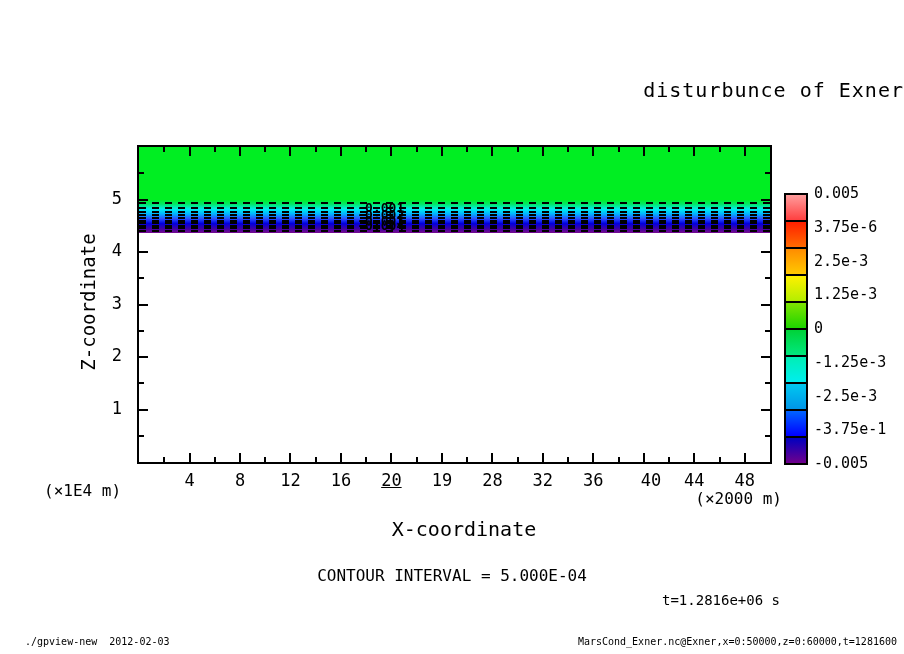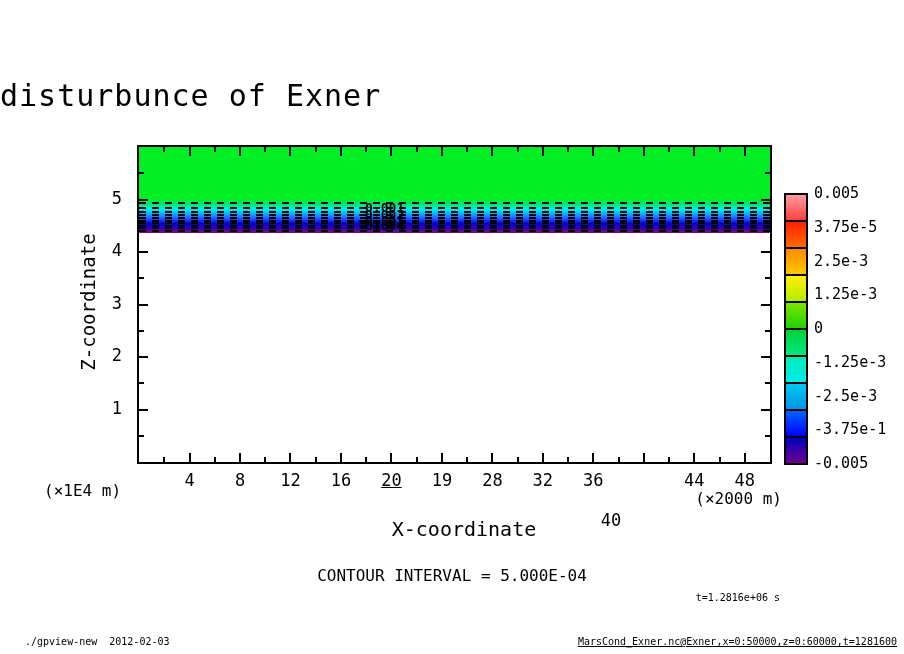--- a/index.html
+++ b/index.html
@@ -1,21 +1,21 @@
 <!DOCTYPE html>
 <html><head>
 <meta charset="utf-8">
 <style>
   html,body{margin:0;padding:0;background:#fff;}
   .canvas{
     position:relative;width:904px;height:654px;background:#ffffff;
     font-family:"DejaVu Sans Mono",monospace;color:#000;overflow:hidden;
   }
-  .title{position:absolute;top:78px;left:0;width:904px;text-align:left;
-         font-size:30px;letter-spacing:1px;}
+  .title{position:absolute;top:78px;left:0;width:904px;text-align:right;
+         font-size:20px;letter-spacing:1px;}
   .plot{position:absolute;left:137px;top:145px;width:631px;height:315px;
         border:2px solid #000;box-sizing:content-box;background:#fff;}
   .band{position:absolute;left:0;top:0;width:100%;}
   .cline{position:absolute;left:0;right:0;height:2px;
          background:repeating-linear-gradient(90deg,#000 0 7px,transparent 7px 13px);}
   .clabel{position:absolute;font-size:13px;font-weight:bold;line-height:13px;}
   .tick{position:absolute;background:#000;}
   .tick.vx{width:2px;} .tick.hy{height:2px;}
   .xlab{position:absolute;top:470px;font-size:17px;transform:translateX(-50%);}
   .ylab{position:absolute;font-size:17px;width:30px;text-align:right;}
@@ -23,23 +23,23 @@
           transform:translate(-50%,-50%) rotate(-90deg);}
   .xtitle{position:absolute;top:517px;left:12px;width:904px;text-align:center;font-size:20px;}
   .yunit{position:absolute;left:44px;top:481px;font-size:16px;}
   .xunit{position:absolute;top:489px;right:122px;font-size:16px;}
   .cbar{position:absolute;left:784px;top:193px;width:20px;height:268px;
         border:2px solid #000;display:flex;flex-direction:column;}
   .cseg{flex:1;border-bottom:2px solid #000;}
   .cseg:last-child{border-bottom:none;}
   .cbarlab{position:absolute;left:814px;font-size:15px;white-space:nowrap;}
   .cinterval{position:absolute;top:566px;left:0;width:904px;text-align:center;font-size:16px;}
-  .time{position:absolute;top:592px;right:124px;font-size:10px;}
+  .time{position:absolute;top:592px;right:124px;font-size:14px;}
   .footL{position:absolute;left:25px;top:636px;font-size:10px;white-space:pre;}
-  .footR{position:absolute;right:7px;top:636px;font-size:10px;white-space:pre;text-decoration:underline;}
+  .footR{position:absolute;right:7px;top:636px;font-size:10px;white-space:pre;}
 </style>
 </head>
 <body>
 
 <div class="canvas">
   <div class="title">disturbunce of Exner</div>
 
   <div class="plot" id="plot">
     <div class="band" id="band" style="height: 86.1px; background: linear-gradient(rgb(0, 238, 34) 0px, rgb(0, 238, 34) 52.5px, rgb(0, 233, 106) 57.3px, rgb(0, 238, 238) 62.1px, rgb(0, 180, 255) 66.9px, rgb(42, 80, 255) 71.7px, rgb(0, 0, 221) 76.5px, rgb(58, 0, 168) 81.3px, rgb(122, 12, 142) 86.1px);"></div>
 
@@ -153,30 +153,30 @@
   <div class="footR">MarsCond_Exner.nc@Exner,x=0:50000,z=0:60000,t=1281600</div>
 <div class="xlab" style="left: 189.5px;">4</div>
     <div class="xlab" style="left: 240px;">8</div>
     <div class="xlab" style="left: 290.4px;">12</div>
     <div class="xlab" style="left: 340.9px;">16</div>
     <div class="xlab" style="left: 391.4px; text-decoration: underline;">20</div>
     <div class="xlab" style="left: 441.9px;">19</div>
     <div class="xlab" style="left: 492.4px;">28</div>
     <div class="xlab" style="left: 542.8px;">32</div>
     <div class="xlab" style="left: 593.3px;">36</div>
-    <div class="xlab" style="left: 611px; margin-top: 40px;">40</div>
+    <div class="xlab" style="left: 651px;">40</div>
     <div class="xlab" style="left: 694.3px;">44</div>
     <div class="xlab" style="left: 744.8px;">48</div>
     <div class="ylab" style="left: 92px; top: 397.5px;">1</div>
     <div class="ylab" style="left: 92px; top: 345px;">2</div>
     <div class="ylab" style="left: 92px; top: 292.5px;">3</div>
     <div class="ylab" style="left: 92px; top: 240px;">4</div>
     <div class="ylab" style="left: 92px; top: 187.5px;">5</div>
     <div class="cbarlab" style="top: 184px;">0.005</div>
-    <div class="cbarlab" style="top: 217.8px;">3.75e-5</div>
+    <div class="cbarlab" style="top: 217.8px;">3.75e-6</div>
     <div class="cbarlab" style="top: 251.5px;">2.5e-3</div>
     <div class="cbarlab" style="top: 285.3px;">1.25e-3</div>
     <div class="cbarlab" style="top: 319px;">0</div>
     <div class="cbarlab" style="top: 352.8px;">-1.25e-3</div>
     <div class="cbarlab" style="top: 386.5px;">-2.5e-3</div>
     <div class="cbarlab" style="top: 420.3px;">-3.75e-1</div>
     <div class="cbarlab" style="top: 454px;">-0.005</div>
   </div>
 
 </body></html>

